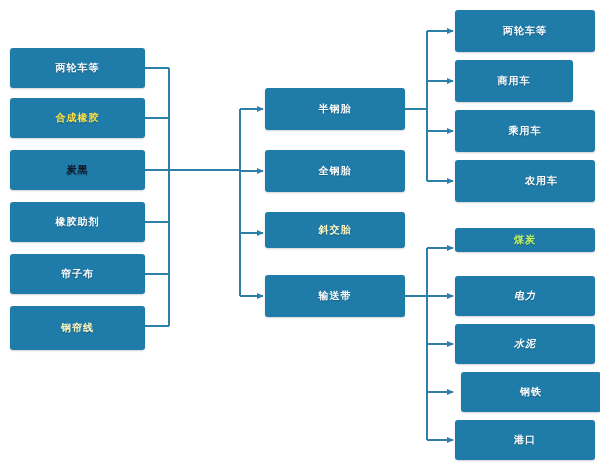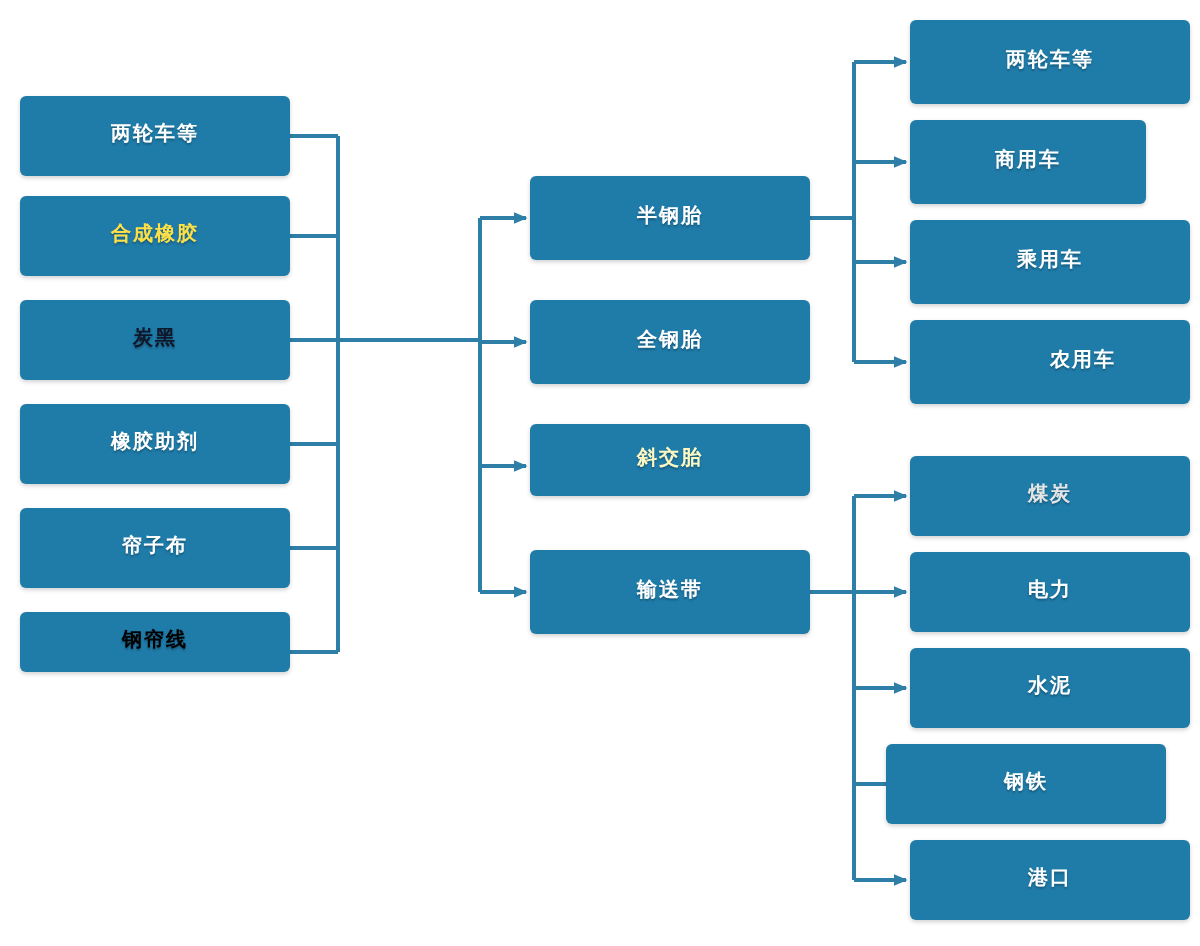--- a/index.html
+++ b/index.html
@@ -94,21 +94,21 @@
       </div>
       <div class="node-box" style="left: 10px; top: 150px; width: 135px; height: 40px; background: rgb(31, 123, 168); color: #0f172a;">
         <span class="node-label">炭黑</span>
       </div>
       <div class="node-box" style="left: 10px; top: 202px; width: 135px; height: 40px; background: rgb(31, 123, 168); color: rgb(255, 255, 255); text-align: right;">
         <span class="node-label">橡胶助剂</span>
       </div>
       <div class="node-box" style="left: 10px; top: 254px; width: 135px; height: 40px; background: rgb(31, 123, 168); color: rgb(255, 255, 255);">
         <span class="node-label">帘子布</span>
       </div>
-      <div class="node-box" style="left: 10px; top: 306px; width: 135px; height: 30px; background: rgb(31, 123, 168); color: #000000;">
+      <div class="node-box" style="left: 10px; top: 306px; width: 135px; height: 44px; background: rgb(31, 123, 168); color: #fef9c3;">
         <span class="node-label">钢帘线</span>
       </div>
       <div class="node-box" style="left: 265px; top: 88px; width: 140px; height: 42px; background: rgb(31, 123, 168); color: rgb(255, 255, 255);">
         <span class="node-label">半钢胎</span>
       </div>
       <div class="node-box" style="left: 265px; top: 150px; width: 140px; height: 42px; background: rgb(31, 123, 168); color: rgb(255, 255, 255);">
         <span class="node-label">全钢胎</span>
       </div>
       <div class="node-box" style="left: 265px; top: 212px; width: 140px; height: 36px; background: rgb(31, 123, 168); color: #fef9c3; text-align: center;">
         <span class="node-label">斜交胎</span>
@@ -121,29 +121,29 @@
       </div>
       <div class="node-box" style="left: 455px; top: 60px; width: 118px; height: 42px; background: rgb(31, 123, 168); color: rgb(255, 255, 255);">
         <span class="node-label">商用车</span>
       </div>
       <div class="node-box" style="left: 455px; top: 110px; width: 140px; height: 42px; background: rgb(31, 123, 168); color: rgb(255, 255, 255);">
         <span class="node-label">乘用车</span>
       </div>
       <div class="node-box" style="left: 455px; top: 160px; width: 140px; height: 42px; background: rgb(31, 123, 168); color: rgb(255, 255, 255); padding-left: 33px;">
         <span class="node-label">农用车</span>
       </div>
-      <div class="node-box" style="left: 455px; top: 228px; width: 140px; height: 40px; background: rgb(31, 123, 168); color: #e5e5e5;">
+      <div class="node-box" style="left: 455px; top: 228px; width: 140px; height: 24px; background: rgb(31, 123, 168); color: #bef264;">
         <span class="node-label">煤炭</span>
       </div>
-      <div class="node-box" style="left: 455px; top: 276px; width: 140px; height: 40px; background: rgb(31, 123, 168); color: rgb(255, 255, 255);">
+      <div class="node-box" style="left: 455px; top: 276px; width: 140px; height: 40px; background: rgb(31, 123, 168); color: rgb(255, 255, 255); font-style: italic;">
         <span class="node-label">电力</span>
       </div>
-      <div class="node-box" style="left: 455px; top: 324px; width: 140px; height: 40px; background: rgb(31, 123, 168); color: rgb(255, 255, 255);">
+      <div class="node-box" style="left: 455px; top: 324px; width: 140px; height: 40px; background: rgb(31, 123, 168); color: rgb(255, 255, 255); font-style: italic;">
         <span class="node-label">水泥</span>
       </div>
-      <div class="node-box" style="left: 443px; top: 372px; width: 140px; height: 40px; background: rgb(31, 123, 168); color: rgb(255, 255, 255);">
+      <div class="node-box" style="left: 461px; top: 372px; width: 140px; height: 40px; background: rgb(31, 123, 168); color: rgb(255, 255, 255);">
         <span class="node-label">钢铁</span>
       </div>
       <div class="node-box" style="left: 455px; top: 420px; width: 140px; height: 40px; background: rgb(31, 123, 168); color: rgb(255, 255, 255);">
         <span class="node-label">港口</span>
       </div>
     </div>
 </div>
 
 </body></html>

